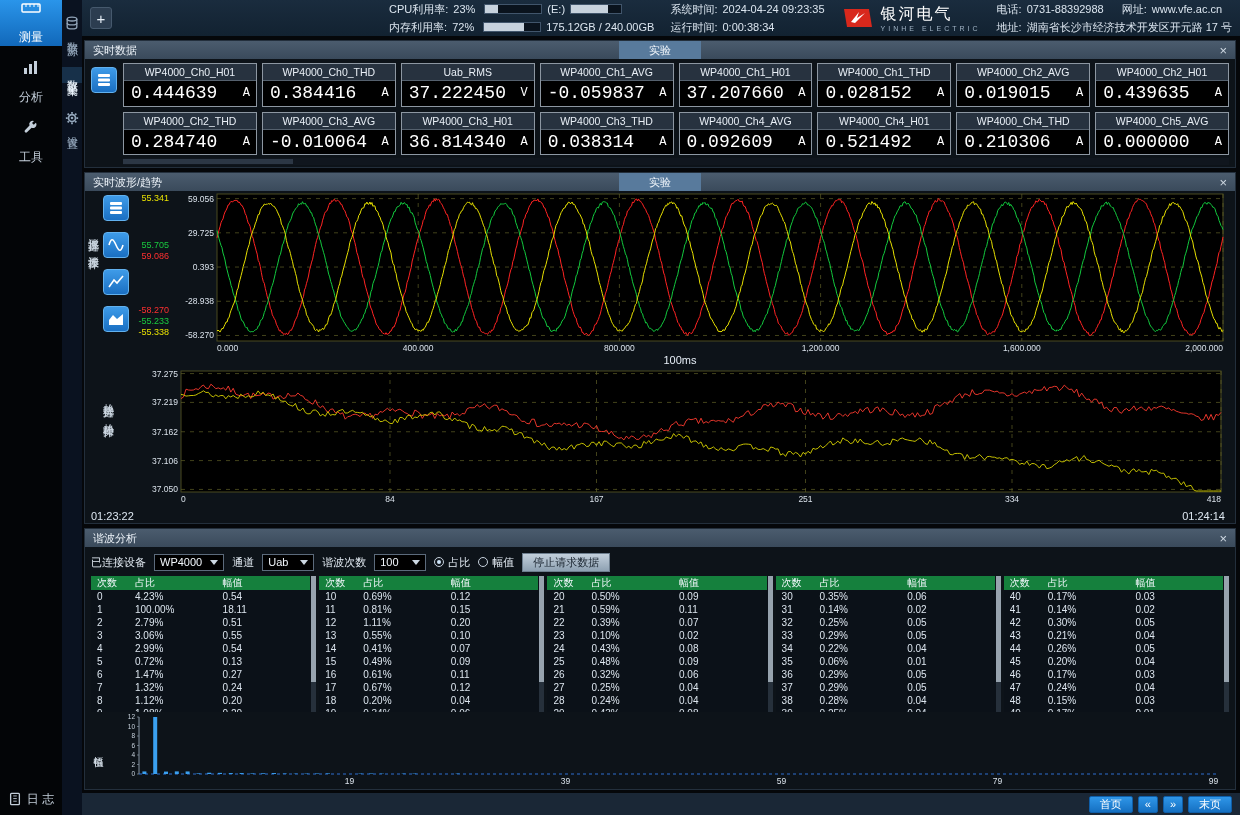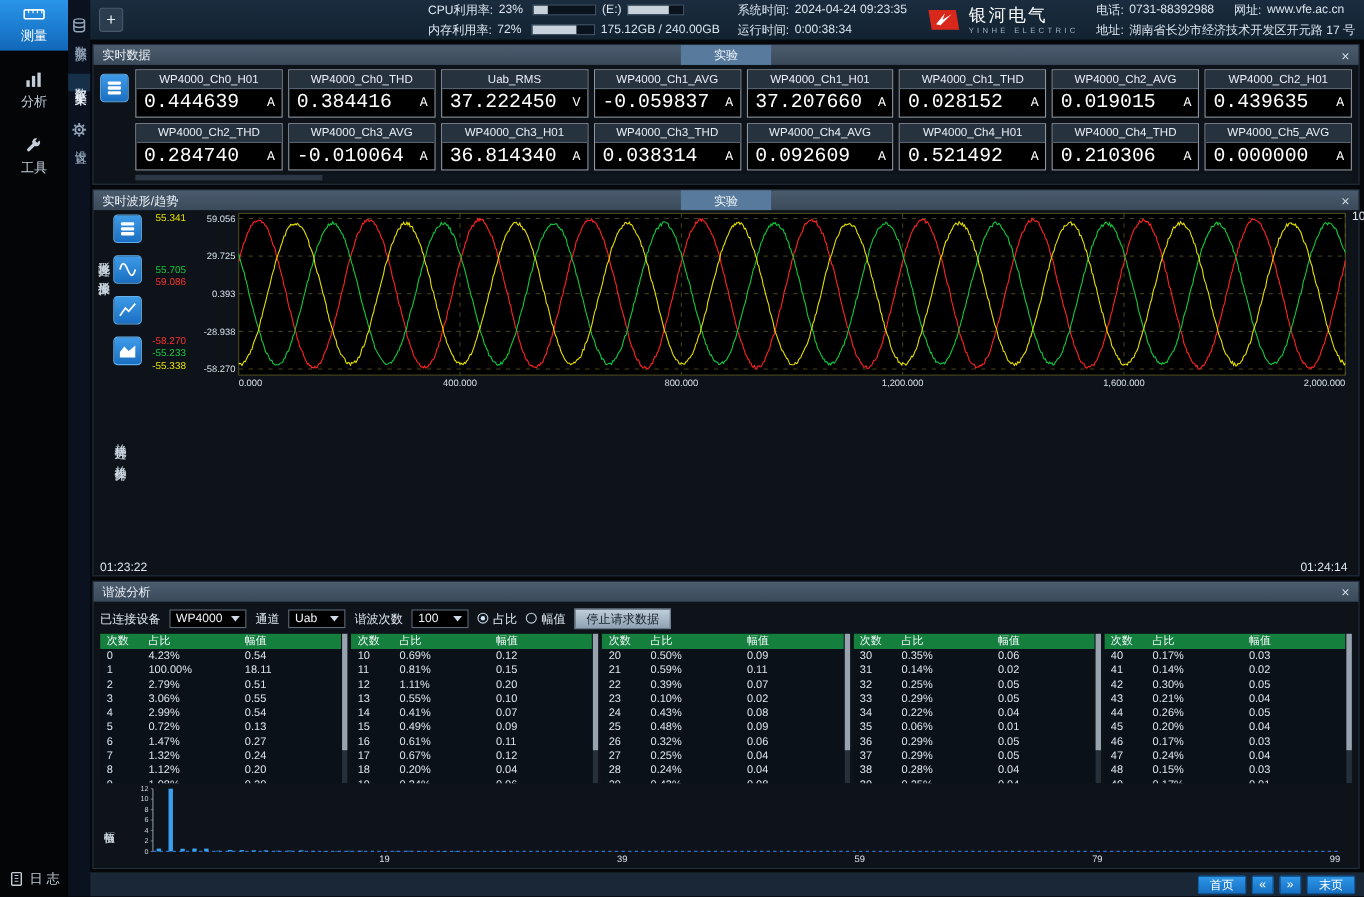--- a/index.html
+++ b/index.html
@@ -3,21 +3,21 @@
 <meta charset="utf-8">
 <style>
   *{box-sizing:border-box;margin:0;padding:0}
   html,body{width:1240px;height:815px;overflow:hidden}
   body{background:#05070a;font-family:"Liberation Sans","DejaVu Sans",sans-serif;color:#dfe8f1}
   svg{font-family:inherit}
   .app{display:flex;width:1240px;height:815px}
 
   
   .sb{width:62px;background:#030507;display:flex;flex-direction:column;flex:none}
-  .sb-item{height:46px;margin-bottom:14px;display:flex;flex-direction:column;align-items:center;justify-content:center;gap:3px;color:#c3ced9;font-size:12px}
+  .sb-item{height:46px;margin-bottom:14px;display:flex;flex-direction:column;align-items:center;gap:13px;color:#c3ced9;font-size:12px}
   .sb-item.active{background:linear-gradient(180deg,#2a95ea,#1168ba);color:#fff}
   .sb-bottom{margin-top:auto;height:32px;display:flex;align-items:center;justify-content:center;gap:5px;color:#c3ced9;font-size:12px}
 
   
   .ss{width:20px;background:#0a1220;flex:none;display:flex;flex-direction:column;align-items:center;padding-top:12px;gap:24px}
   .ss-tab{display:flex;flex-direction:column;align-items:center;gap:3px;color:#93a6ba;font-size:11px;width:100%;padding:4px 0}
   .ss-tab.active{background:#173049;color:#eaf3fb}
   .vtext{writing-mode:vertical-rl;text-orientation:upright;letter-spacing:2px}
 
   .main{flex:1;display:flex;flex-direction:column;min-width:0}
@@ -59,21 +59,21 @@
 
   
   #panel-wave{height:352px}
   .p2-body{flex:1;display:flex;position:relative;min-height:0}
   .rail2{width:46px;flex:none;display:flex;flex-direction:column;padding-top:4px}
   .rail2-top{display:flex;height:178px}
   .rlabels{width:16px;display:flex;flex-direction:column;align-items:center;gap:14px;padding-top:34px}
   .ricons{width:30px;display:flex;flex-direction:column;align-items:center;gap:11px}
   .rail2-trend{flex:1;display:flex;flex-direction:column;align-items:center;gap:16px;padding-top:22px}
   .vlabel{writing-mode:vertical-rl;text-orientation:upright;color:#ccd7e2;font-size:11px;letter-spacing:1px}
-  .charts-col{flex:1;display:flex;flex-direction:row;min-width:0;padding-right:6px}
+  .charts-col{flex:1;display:flex;flex-direction:column;min-width:0;padding-right:6px}
   .wave-wrap{display:flex;height:163px}
   .wave-stats{width:40px;flex:none;display:flex;flex-direction:column;justify-content:space-between;padding:2px 2px 16px 0;font-size:9px;text-align:right}
   .wave-stats span{display:block;line-height:11px}
   #waveSvg{flex:1;height:163px;min-width:0}
   .wave-footer{height:13px;text-align:center;font-size:11px;color:#e6eef6;line-height:13px}
   #trendSvg{width:100%;height:138px;display:block}
   .trend-times{position:absolute;left:6px;right:10px;bottom:1px;display:flex;justify-content:space-between;font-size:11px;color:#dde7f1}
 
   
   #panel-harmonic{height:262px}

